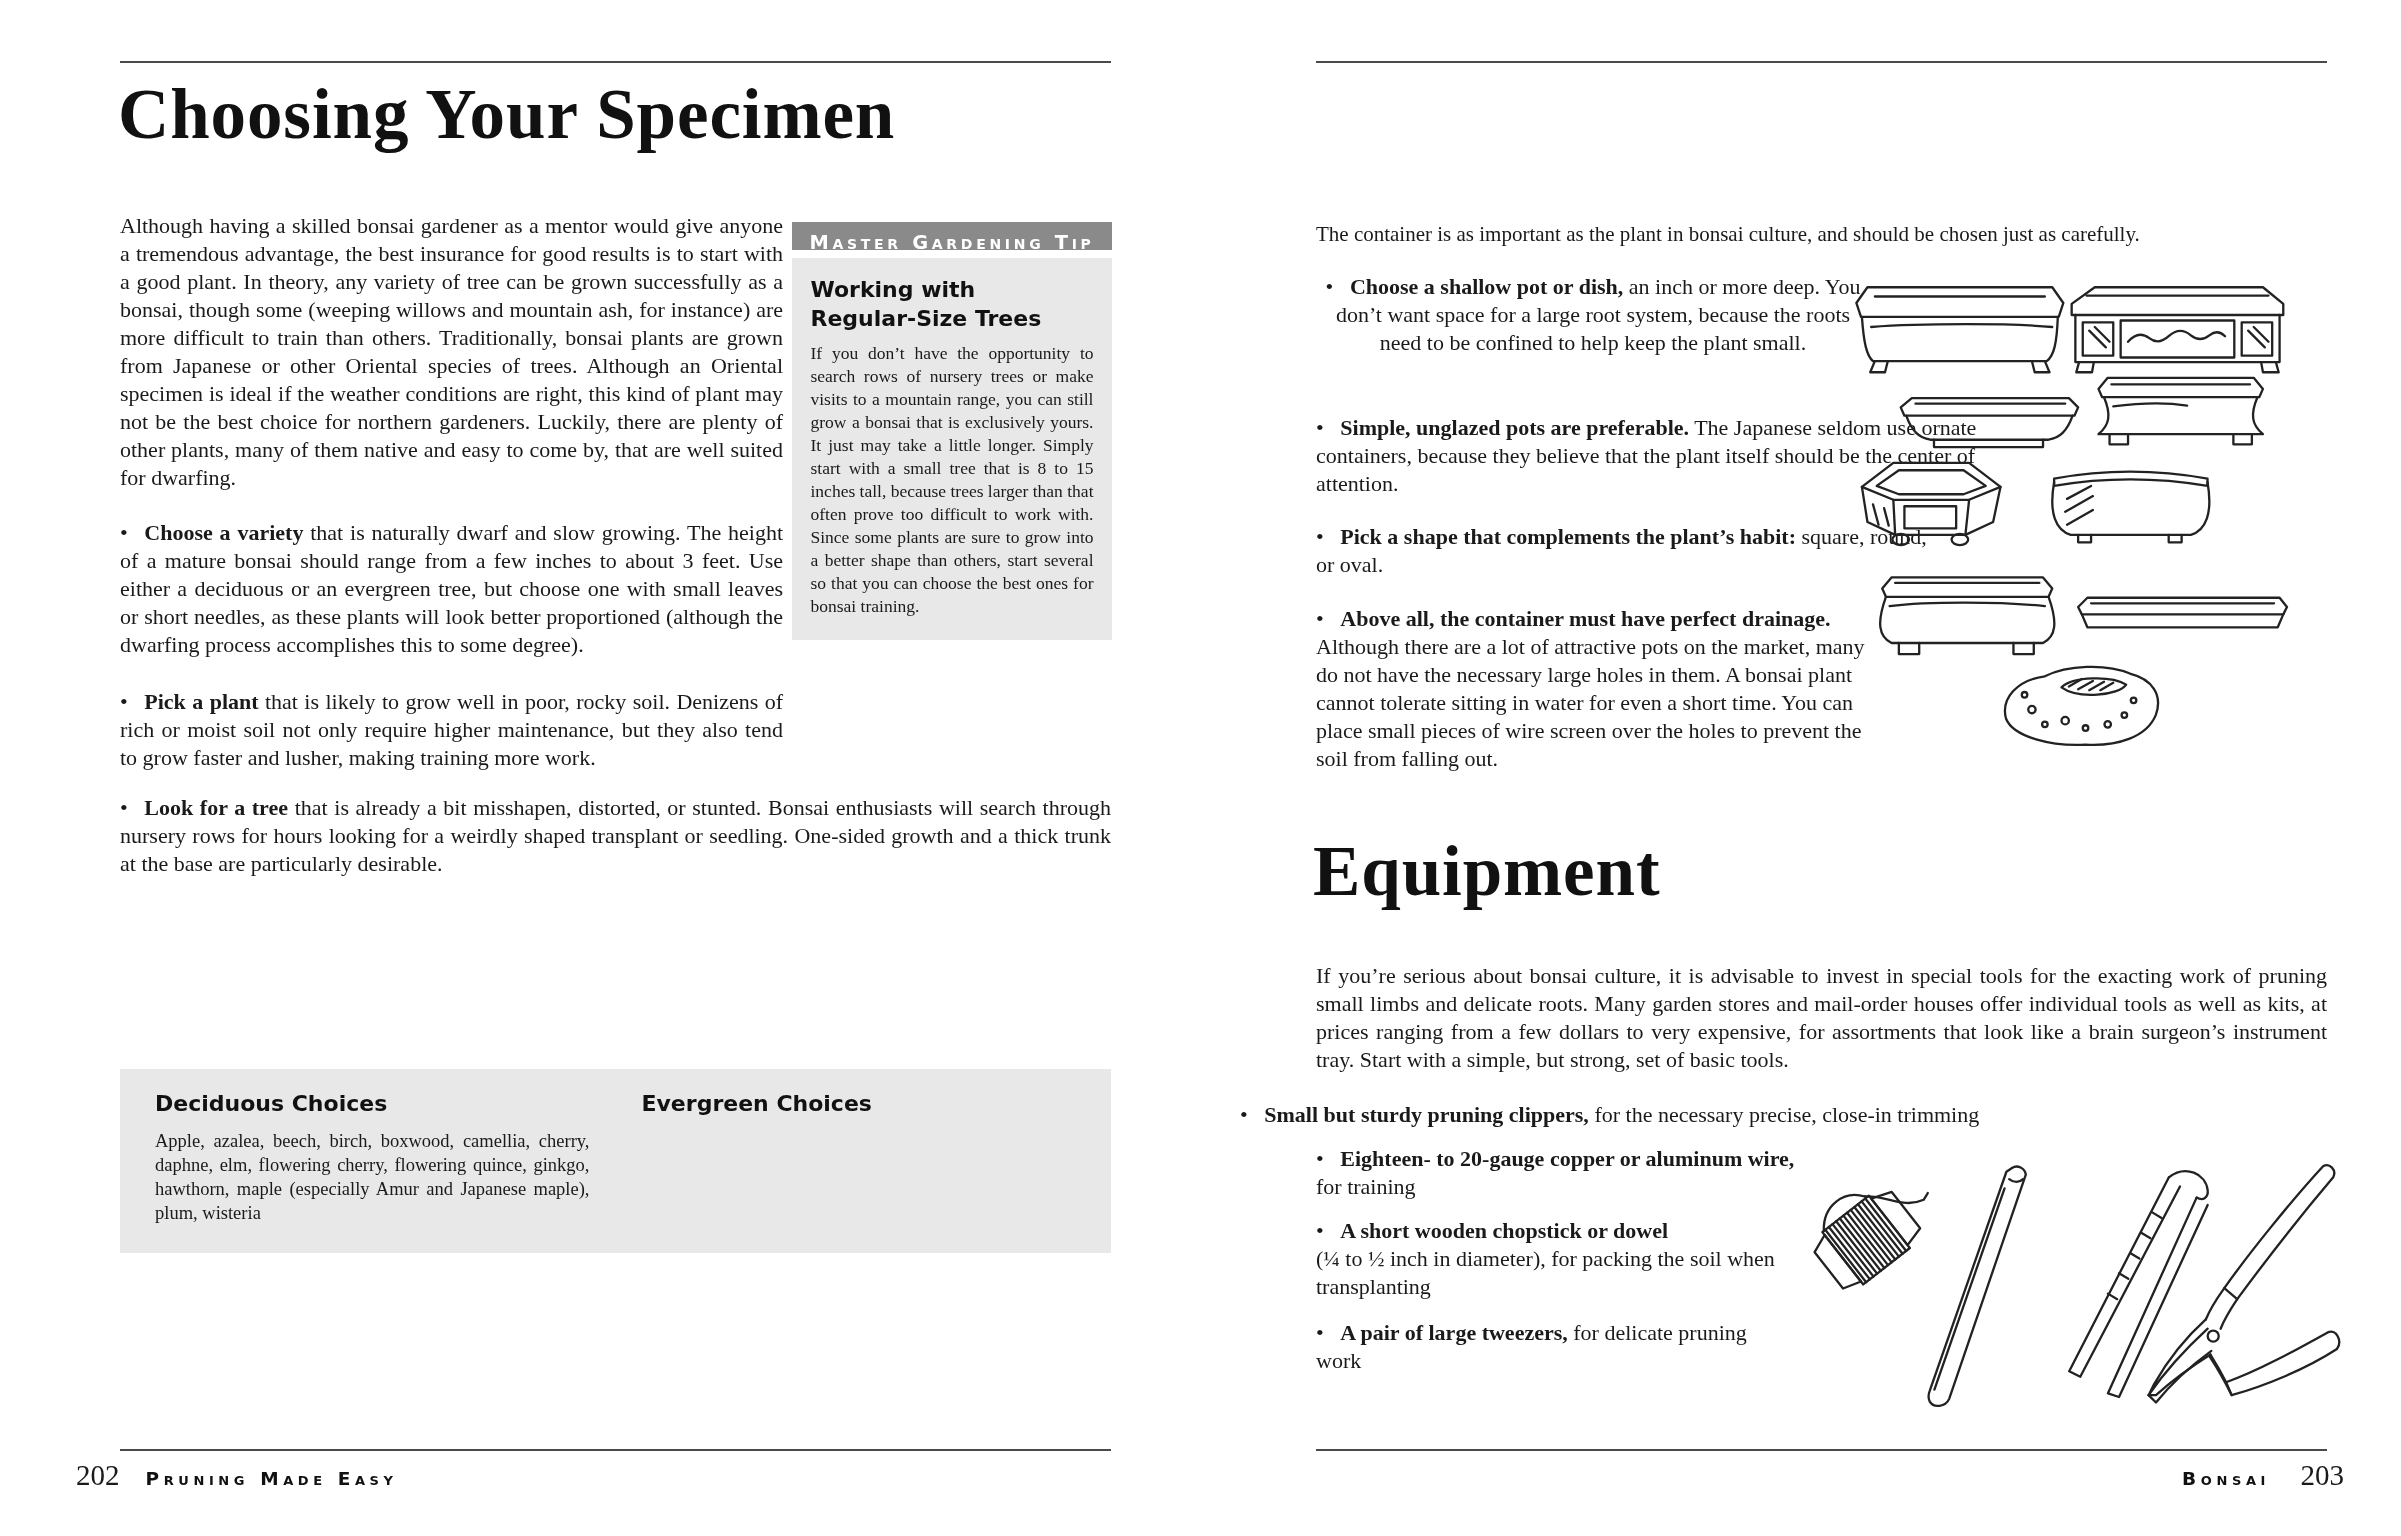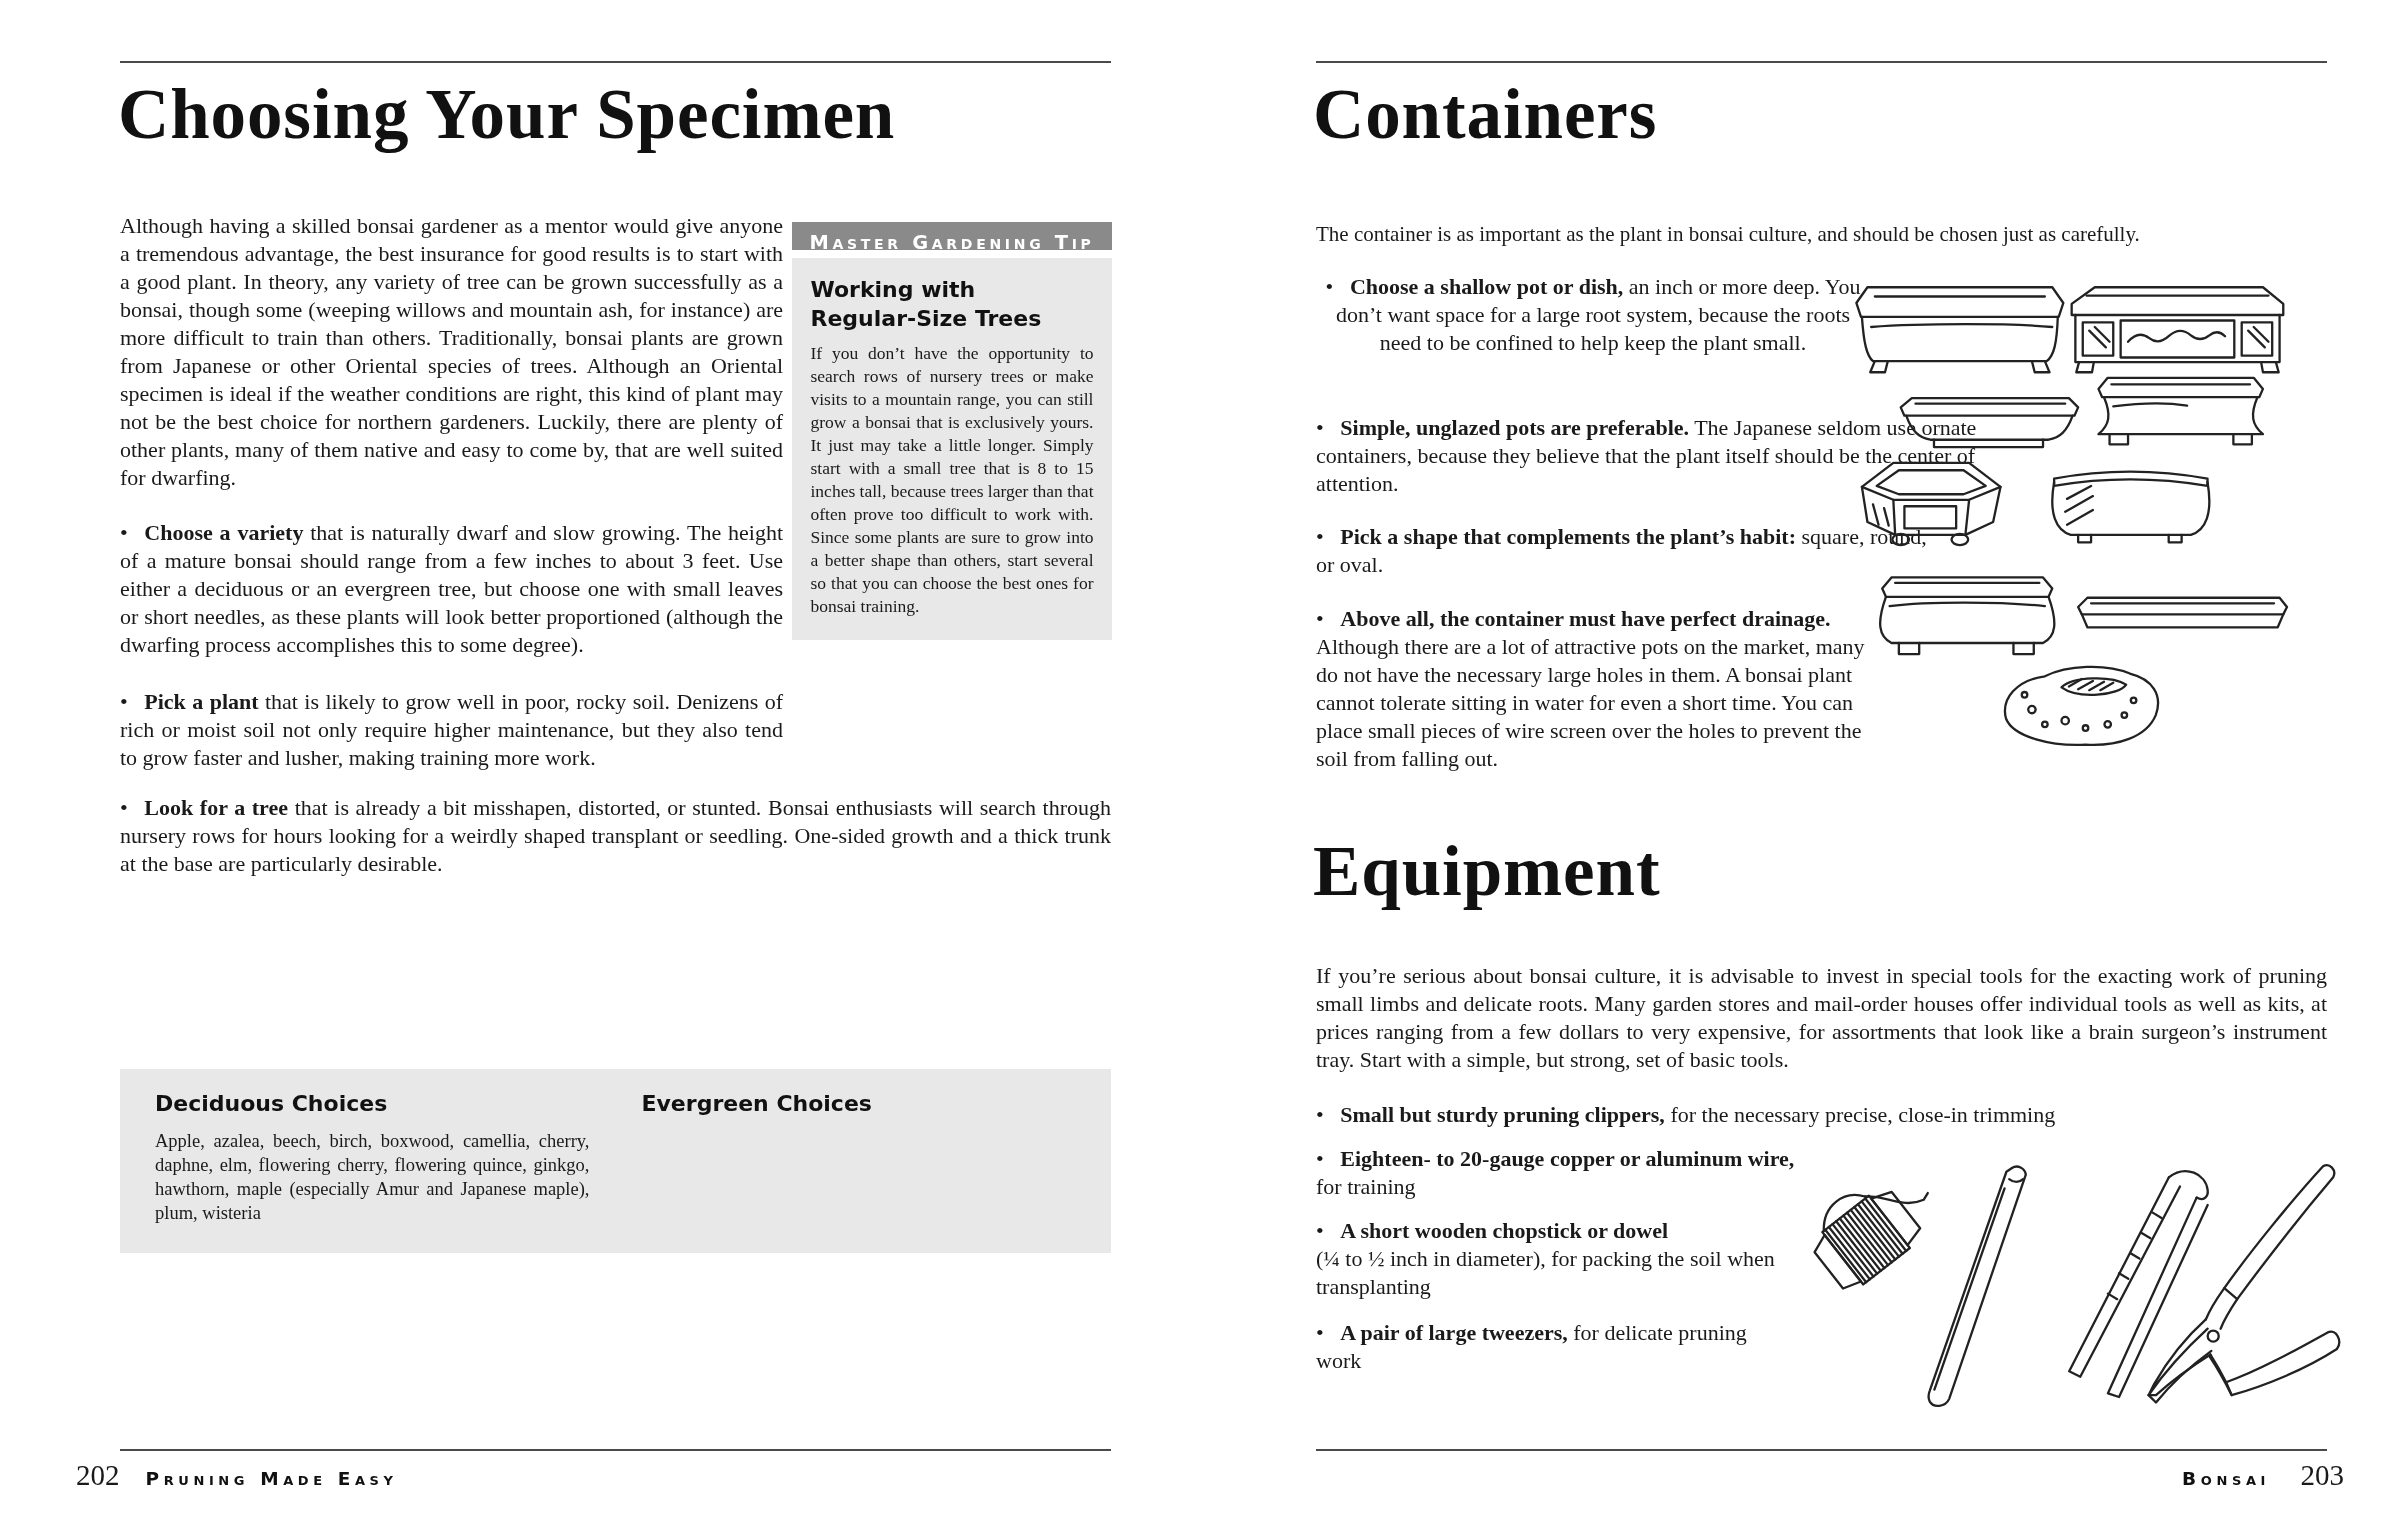--- a/index.html
+++ b/index.html
@@ -31,21 +31,21 @@
 
   .bullet::before { content:"•"; margin-right:16.6px; }
   .bullet strong { font-weight:700; }
   #b-l1 { left:120px; top:519px;  width:663px;  text-align:justify; }
   #b-l2 { left:120px; top:688px;  width:663px;  text-align:justify; }
   #b-l3 { left:120px; top:794px;  width:991px; text-align:justify; }
   #b-r1 { left:1316px; top:273px; width:554px;text-align:center; }
   #b-r2 { left:1316px; top:414px; width:674px; }
   #b-r3 { left:1316px; top:523px; width:628px; }
   #b-r4 { left:1316px; top:605px; width:576px; }
-  #b-e1 { left:1316px; top:1101px; width:1053px; }
+  #b-e1 { left:1240px; top:1101px; width:1053px; }
   #b-e2 { left:1316px; top:1145px; width:647px; }
   #b-e3 { left:1316px; top:1217px; width:539px; }
   #b-e4 { left:1316px; top:1319px; width:462px; }
 
   .graybar {
     background:#8a8a8a; color:#ffffff; text-align:center;
     font-family:"DejaVu Sans",sans-serif; font-weight:700;
     font-variant:small-caps; letter-spacing:4.6px;
   }
   .panel { background:#e8e8e8; }
@@ -121,21 +121,20 @@
   </div>
 
   <div class="rule" id="rule-bl"></div>
   <div class="footer" id="footer-l">
     <span class="folio">202</span>
     <span class="running">Pruning Made Easy</span>
   </div>
 
   <div class="rule" id="rule-tr"></div>
 
-  <h1 class="big" id="title-r">Containers</h1>
 
   <p class="block" id="intro-r">The container is as important as the plant in bonsai culture, and should be chosen just as carefully.</p>
 
   <p class="block body-txt bullet" id="b-r1"><strong>Choose a shallow pot or dish,</strong><span> an inch or more deep. You don’t want space for a large root system, because the roots need to be confined to help keep the plant small.</span></p>
 
   <p class="block body-txt bullet" id="b-r2"><strong>Simple, unglazed pots are preferable.</strong><span> The Japanese seldom use ornate containers, because they believe that the plant itself should be the center of attention.</span></p>
 
   <p class="block body-txt bullet" id="b-r3"><strong>Pick a shape that complements the plant’s habit:</strong><span> square, round, or oval.</span></p>
 
   <p class="block body-txt bullet" id="b-r4"><strong>Above all, the container must have perfect drainage.</strong><span> Although there are a lot of attractive pots on the market, many do not have the necessary large holes in them. A bonsai plant cannot tolerate sitting in water for even a short time. You can place small pieces of wire screen over the holes to prevent the soil from falling out.</span></p>

